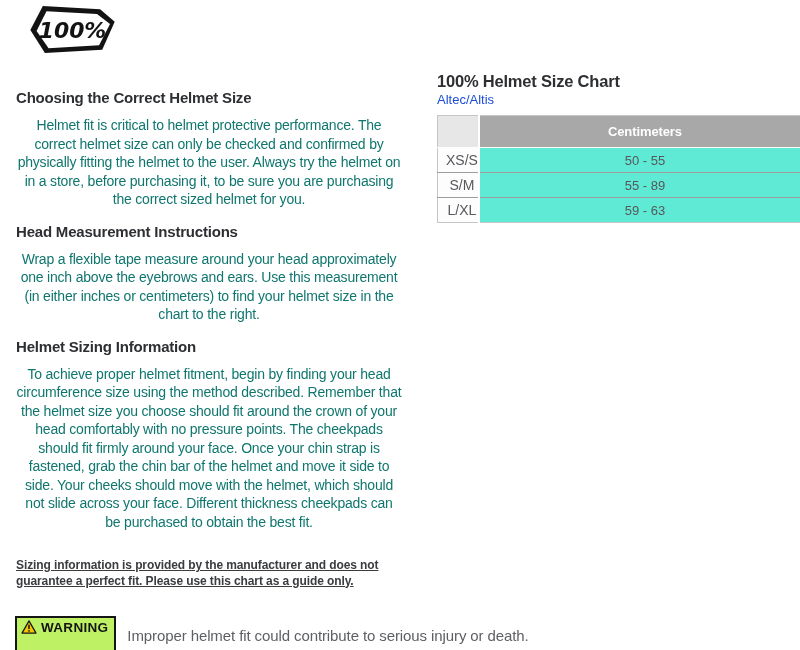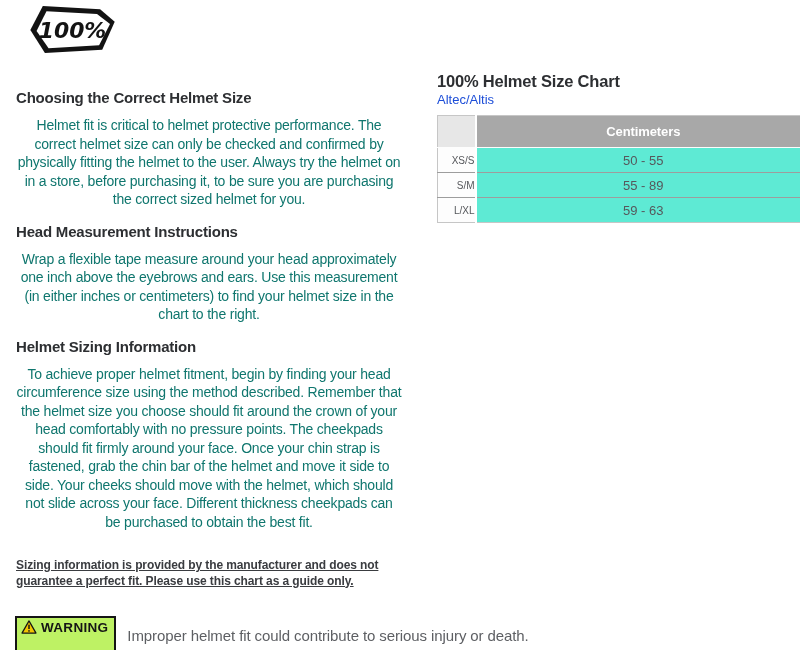--- a/index.html
+++ b/index.html
@@ -66,22 +66,22 @@
   .size-table th.corner {
     width: 38px; height: 23px;
     background: #e7e7e7; border-right: 2px solid #ffffff;
   }
   .size-table th.units {
     height: 32px; background: #a8a8a8; color: #ffffff;
     font-weight: 700; text-align: center; letter-spacing: -0.1px;
   }
   .size-table tbody td { height: 25px; color: #56585c; }
   .size-table tbody td.size {
-    background: #fdfdfd; padding-left: 8px; text-align: right;
-    border-right: 2px solid #ffffff; font-size: 10px;
+    background: #fdfdfd; padding-left: 8px; text-align: center;
+    border-right: 2px solid #ffffff; font-size: 14px;
   }
   .size-table tbody td.val { background: #5eead4; text-align: center; }
   .size-table tbody tr:first-child td { border-top: 1px solid #fdfdfd; }
   .size-table tbody tr + tr td { border-top: 1px solid #9d9d9d; }
 </style>
 </head>
 <body>
 
 <div class="logo">
   <svg viewBox="0 0 84 48" width="88" height="50">

